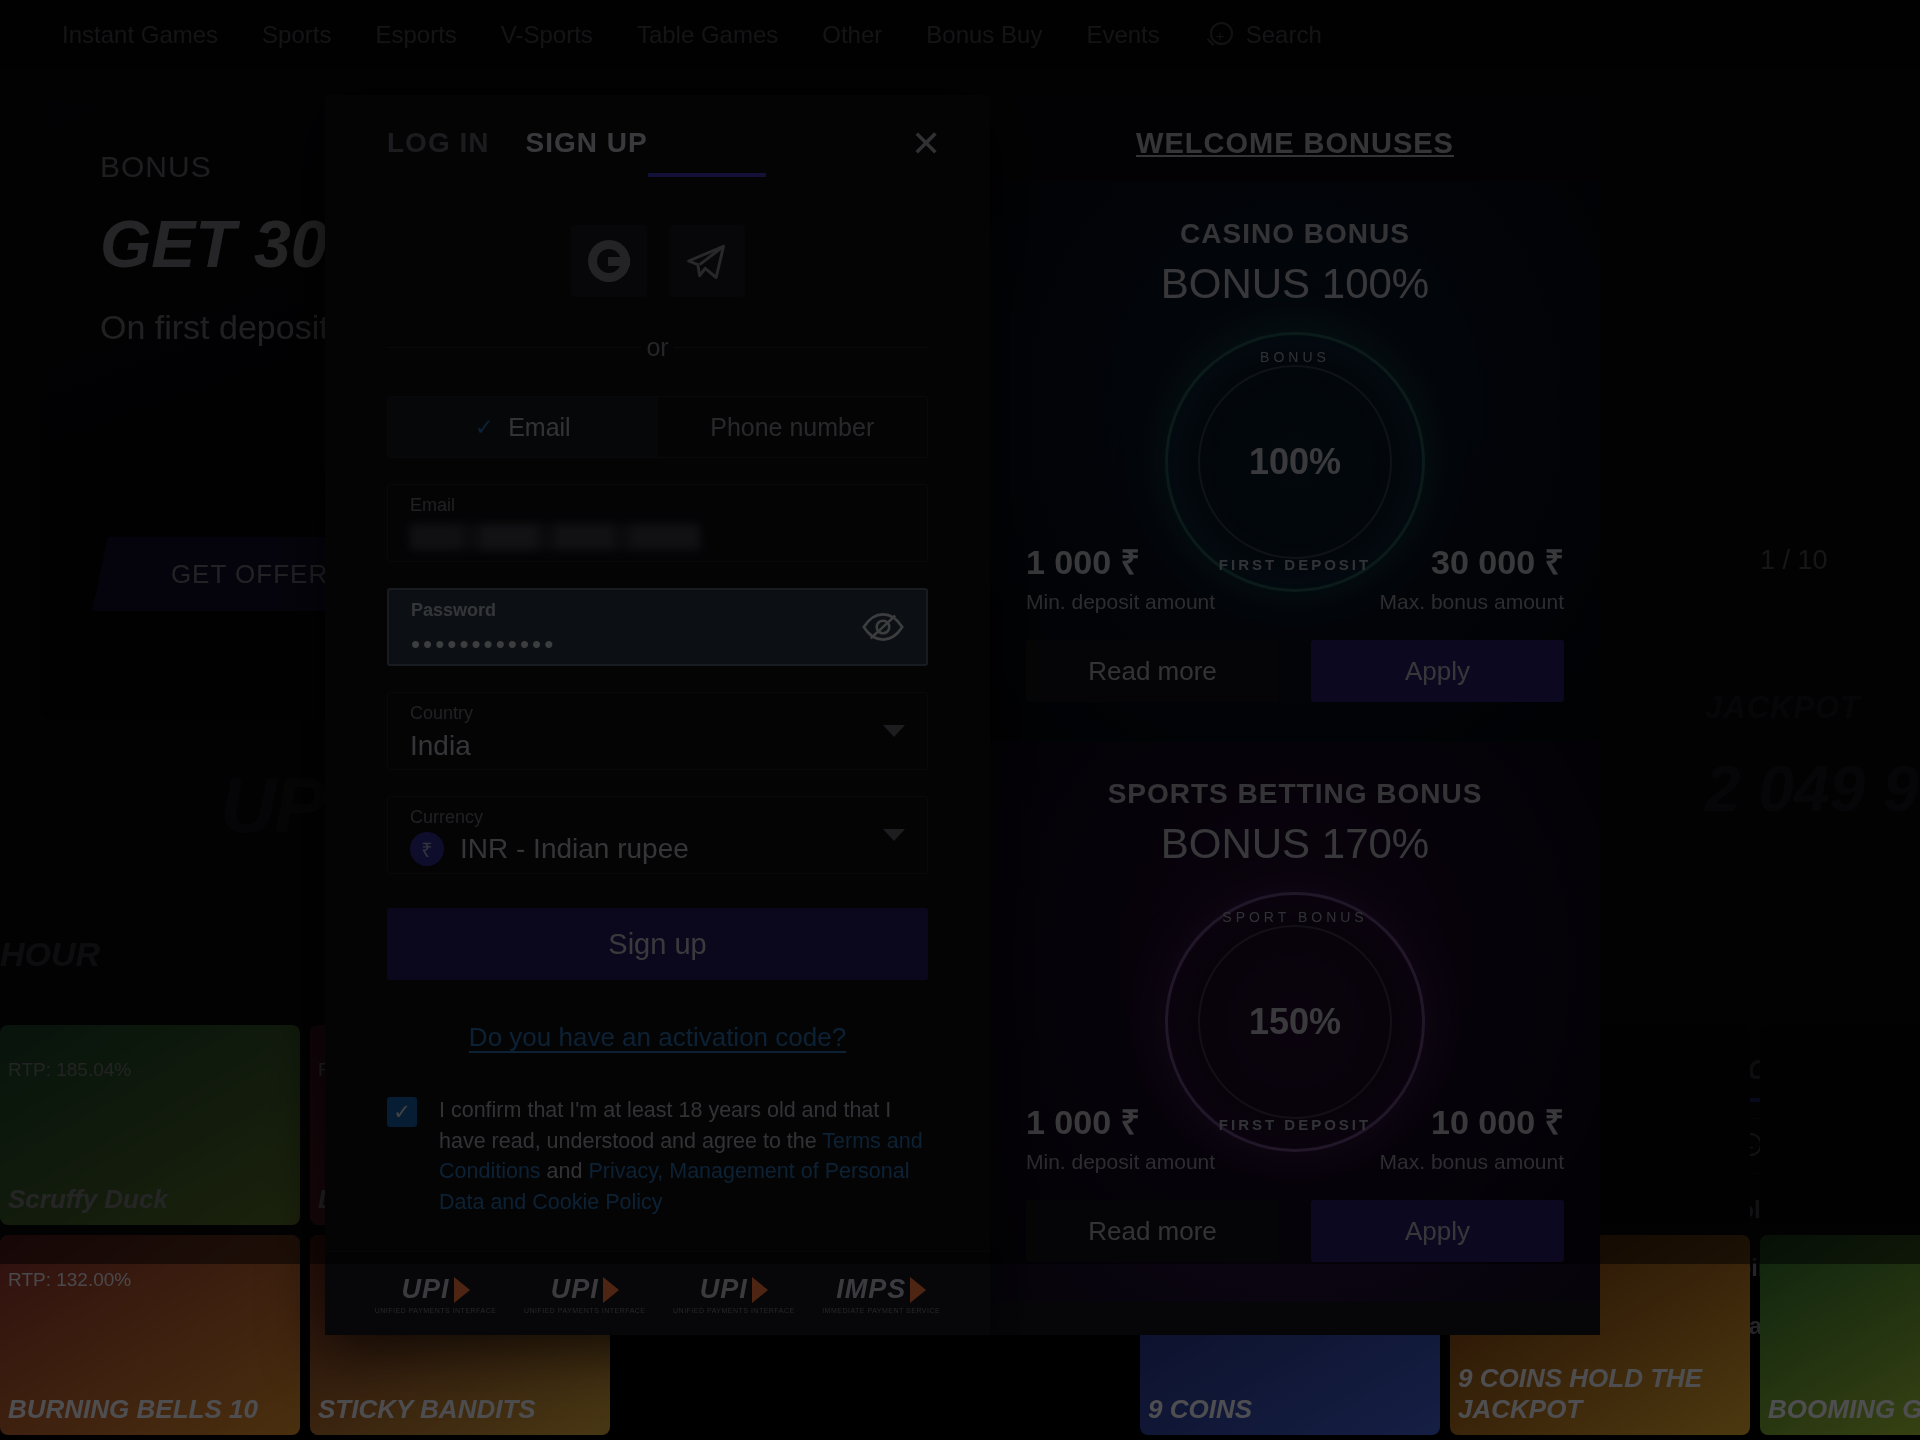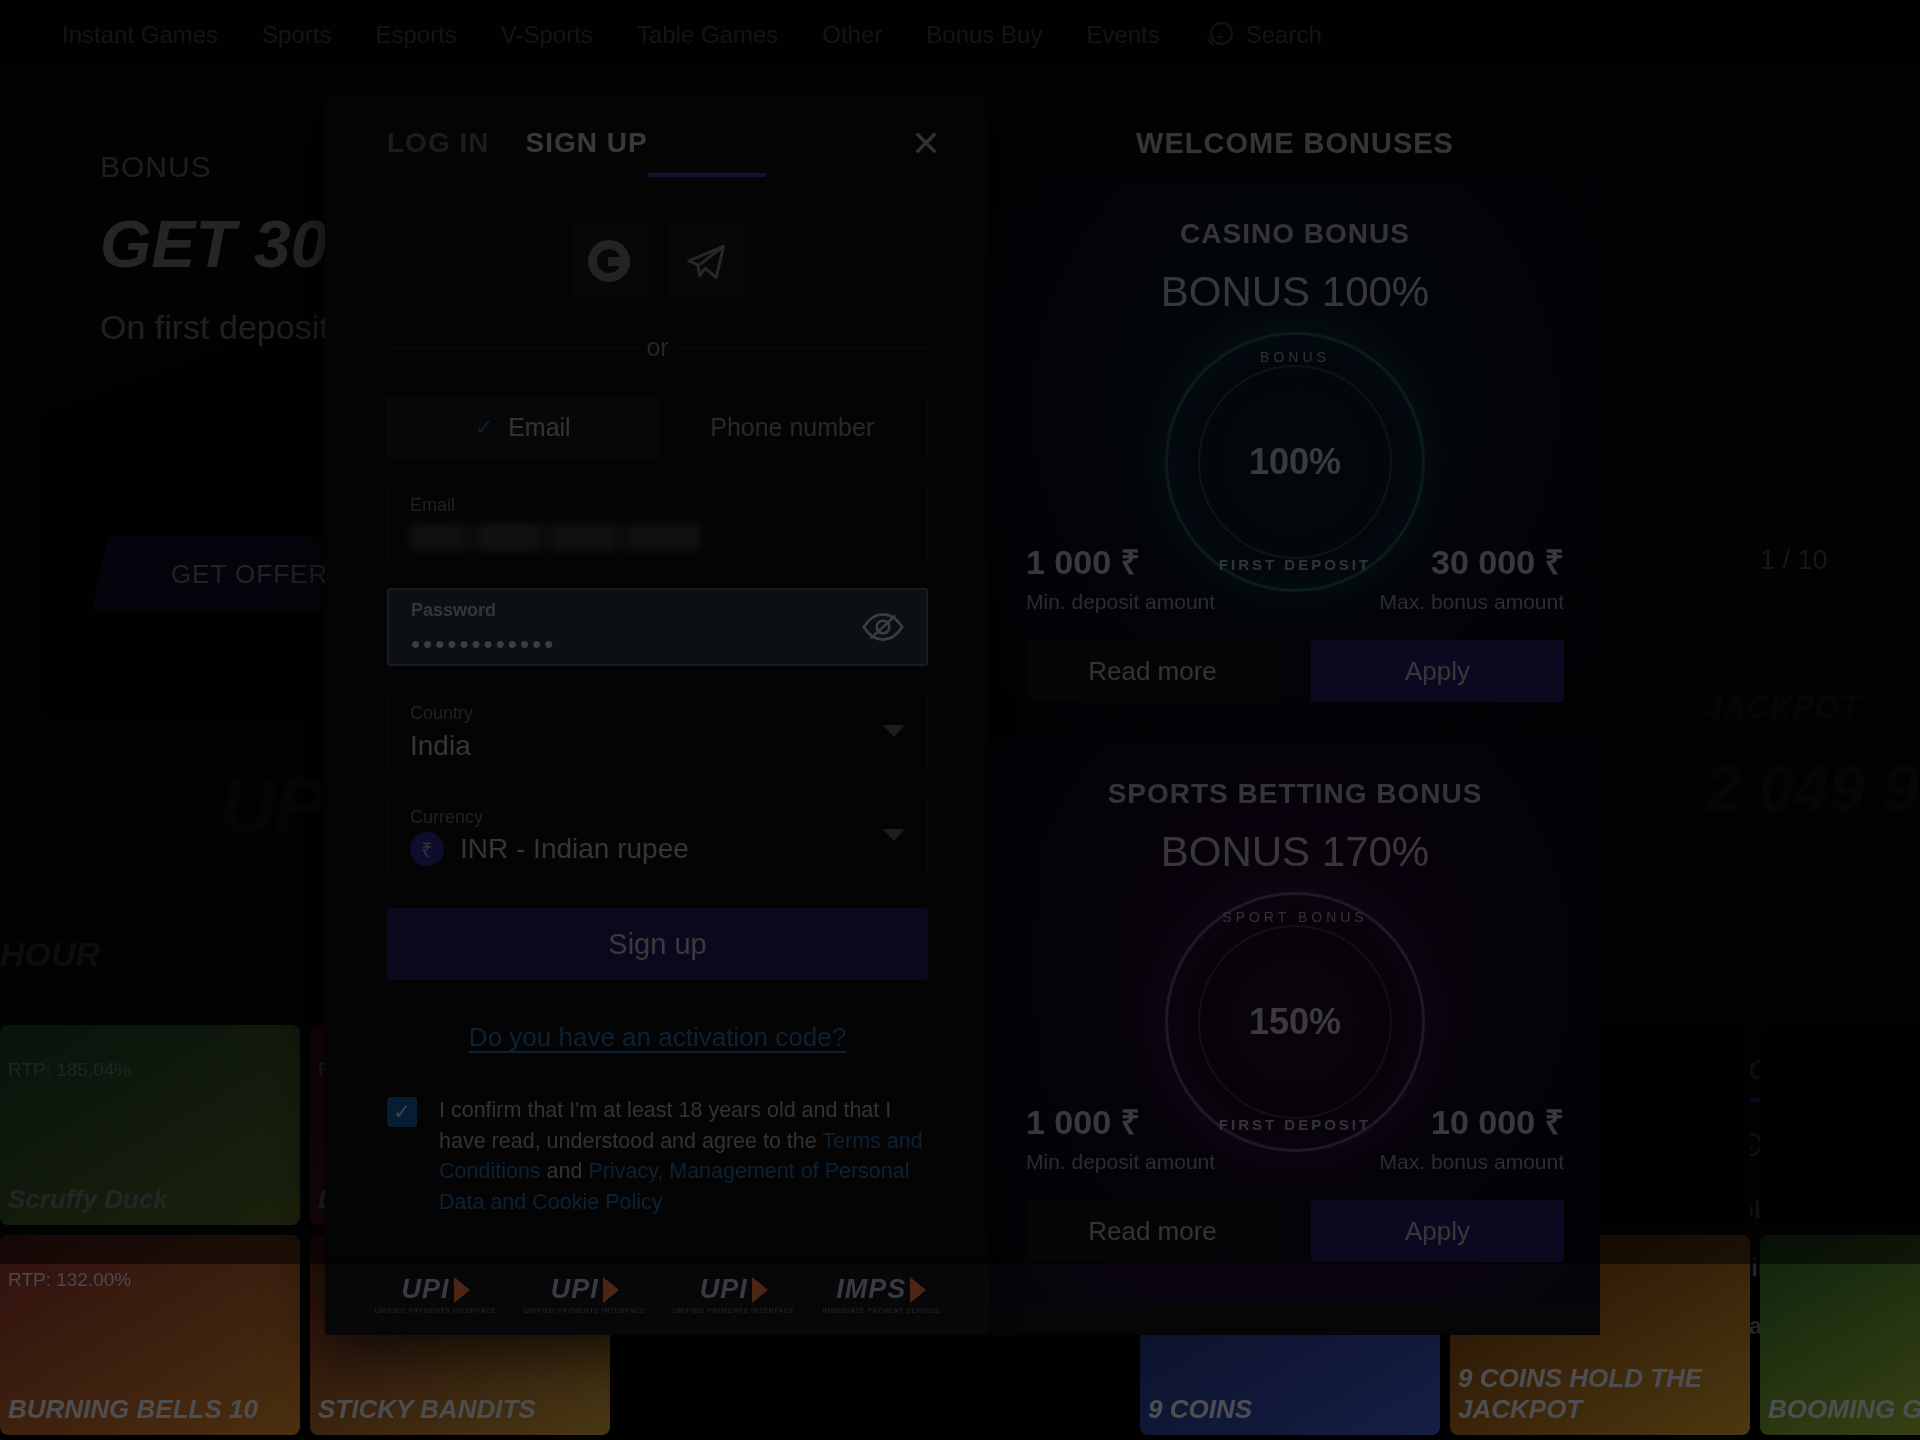--- a/index.html
+++ b/index.html
@@ -199,27 +199,27 @@
   }
   .paylogo .pl-sub { font-size: 7px; color:#5c5c66; letter-spacing: .5px; margin-top:2px; }
 
   
   .bonus-panel {
     position: absolute; left: 990px; top: 95px; width: 610px; height: 1240px;
     background: #0c0c12; filter: brightness(0.52); overflow:hidden;
   }
   .bp-title {
     text-align:center; font-size: 29px; font-weight: bold; letter-spacing: 1px;
-    color:#d7d7e2; padding-top: 32px;
+    color:#d7d7e2; padding-top: 32px; text-decoration: underline;
   }
   .bonus-card { position:relative; height: 560px; }
   .bonus-card.casino { background: radial-gradient(ellipse at 50% 40%, #10243c 0%, #0a1424 45%, #07080f 100%); margin-top: 22px;}
   .bonus-card.sports { background: radial-gradient(ellipse at 50% 40%, #2a1038 0%, #1a0a28 45%, #0a0712 100%); }
   .bc-kicker { text-align:center; font-size: 28px; font-weight:bold; letter-spacing:1px; color:#d2d2de; padding-top: 36px;}
-  .bc-main { text-align:center; font-size: 42px; color:#e2e2ee; margin-top: 18px; }
+  .bc-main { text-align:center; font-size: 42px; color:#e2e2ee; margin-top: 10px; }
   .medal {
     position:absolute; left: 50%; top: 150px; transform: translateX(-50%);
     width: 260px; height: 260px; border-radius: 50%;
   }
   .medal.c1 {
     border: 3px solid #2f6f6a;
     box-shadow: 0 0 40px rgba(40,120,120,.5), inset 0 0 40px rgba(30,90,120,.5);
     background: radial-gradient(circle, #0d2135 0%, #0a1a2c 70%);
   }
   .medal.c2 {

